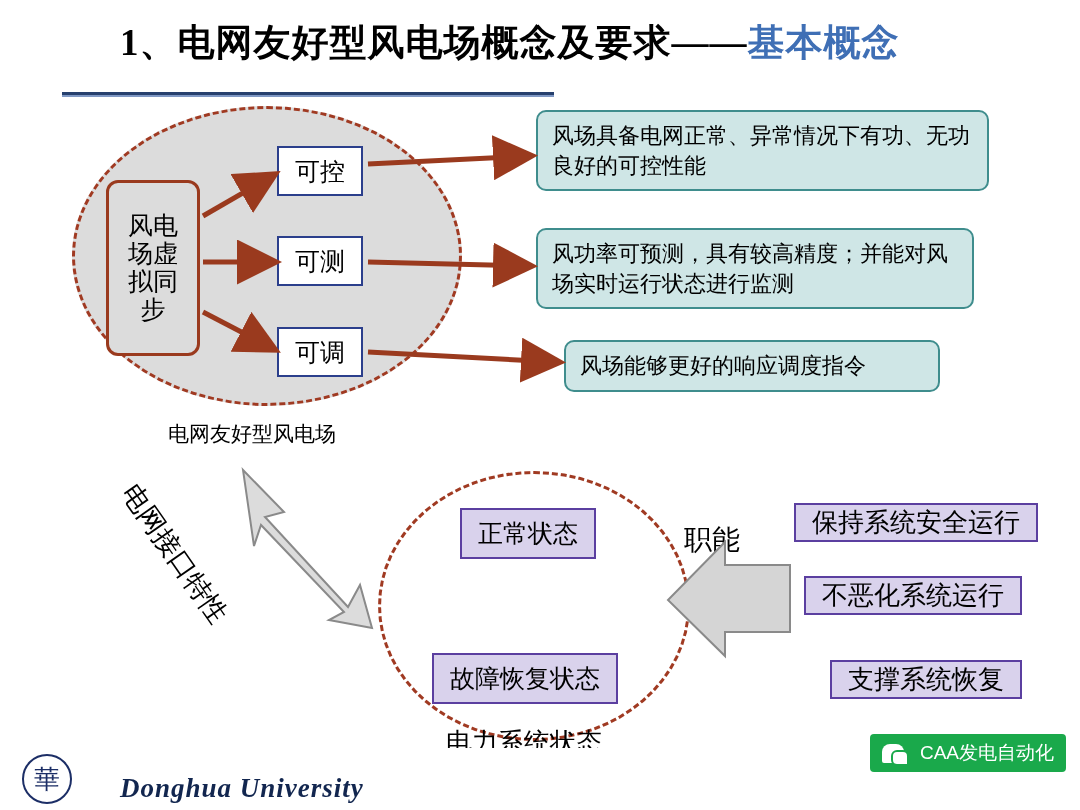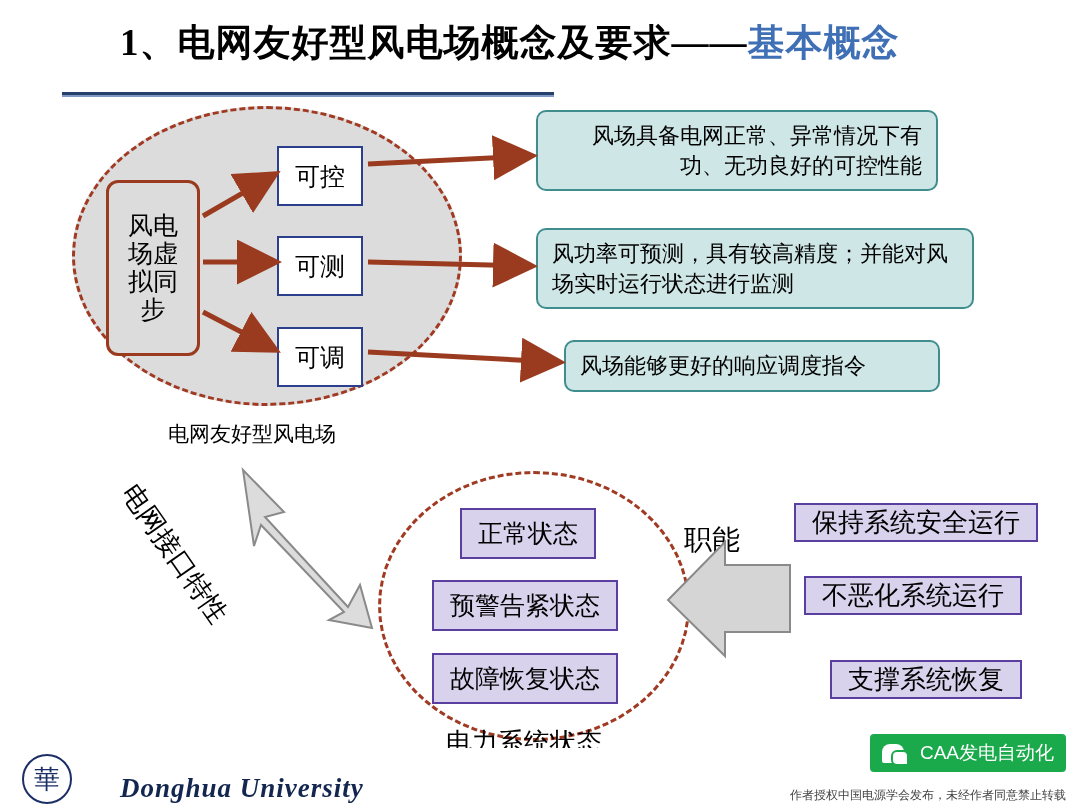--- a/index.html
+++ b/index.html
@@ -64,21 +64,21 @@
     font-size:25px;
     line-height:1.12;
     color:#000;
     text-align:center;
     word-break:break-all;
   }
 
   
   .kbox {
     position:absolute;
-    width:86px; height:60px;
+    width:86px; height:50px;
     border:2px solid #2b3f8c;
     background:#ffffff;
     display:flex; align-items:center; justify-content:center;
     font-family:"Liberation Serif", serif;
     font-size:25px;
     color:#000;
   }
   .kbox.b1 { left:277px; top:146px; }
   .kbox.b2 { left:277px; top:236px; }
   .kbox.b3 { left:277px; top:327px; }
@@ -88,21 +88,21 @@
     position:absolute;
     border:2px solid #3f8d8d;
     border-radius:10px;
     background:#cfe6e6;
     font-family:"Liberation Serif", serif;
     font-size:22px;
     line-height:1.35;
     color:#000;
     padding:9px 14px;
   }
-  .c1 { left:536px; top:110px; width:402px;text-align:right; }
+  .c1 { left:536px; top:110px; width:453px; }
   .c2 { left:536px; top:228px; width:438px; }
   .c3 { left:564px; top:340px; width:376px; }
 
   
   .label-grid-friendly {
     position:absolute;
     left:168px; top:420px;
     font-family:"Liberation Serif", serif;
     font-size:21px;
     color:#000;
@@ -263,21 +263,20 @@
   <div class="callout c3">风场能够更好的响应调度指令</div>
   <div class="callout c2">风功率可预测，具有较高精度；并能对风场实时运行状态进行监测</div>
 
   <div class="label-grid-friendly">电网友好型风电场</div>
 
   <div class="label-rot">电网接口特性</div>
 
   <div class="ellipse-bottom"></div>
 
   <div class="sbox s1">正常状态</div>
-  <div class="sbox s2">预警告紧状态</div>
   <div class="sbox s3">故障恢复状态</div>
 
   <div class="label-power-state">电力系统状态</div>
   <div class="label-duty">职能</div>
 
   <div class="dbox d1">保持系统安全运行</div>
   <div class="dbox d2">不恶化系统运行</div>
   <div class="dbox d3">支撑系统恢复</div>
 
   <svg class="overlay">
@@ -304,16 +303,15 @@
     </g>
   </svg>
 
   <div class="footer-band">
     <div class="logo-seal">華</div>
     <div class="uni-name">Donghua  University</div>
     <div class="wechat-badge">
       <span class="wc-ico"></span>
       <span>CAA发电自动化</span>
     </div>
-    <div class="copy-note">作者授权中国电源学会发布，未经作者同意禁止转载</div>
   </div>
 
 </div>
 
 </body></html>

